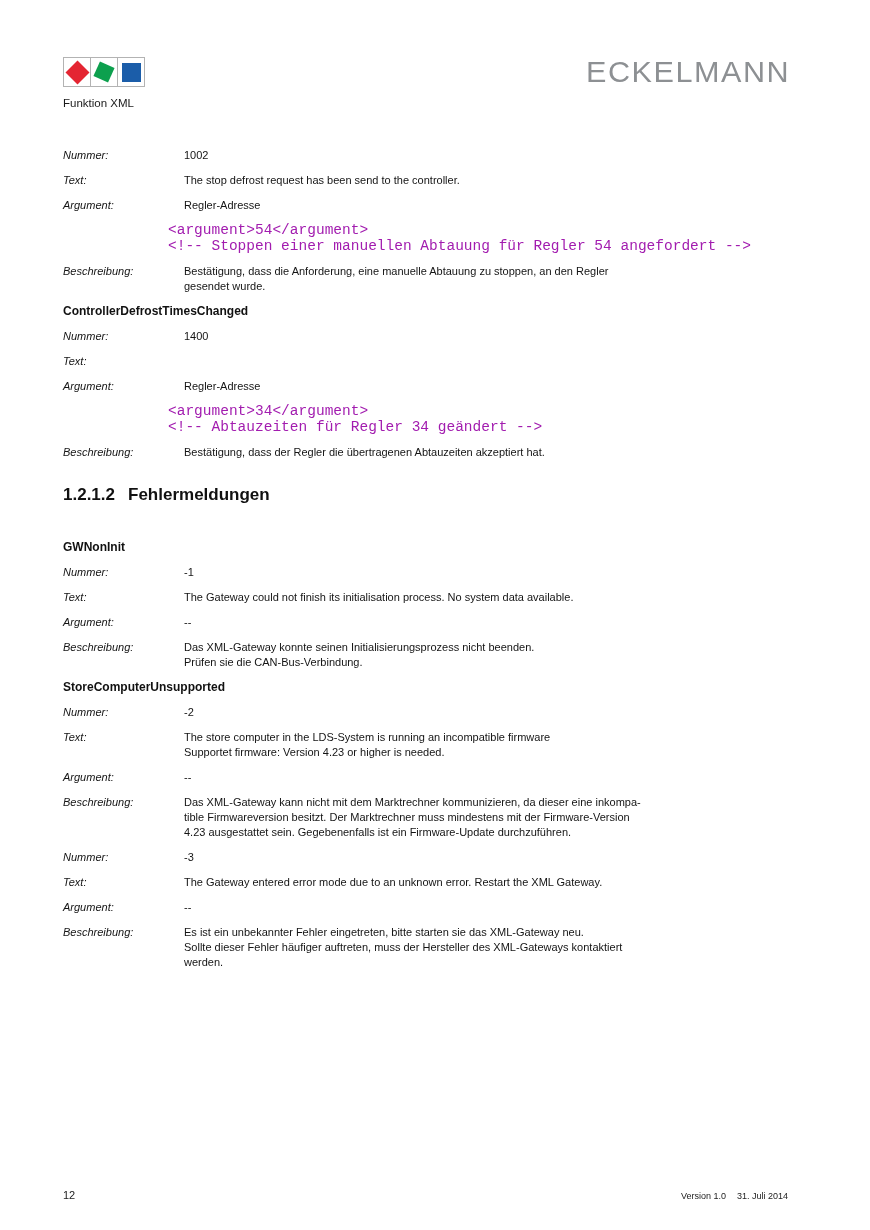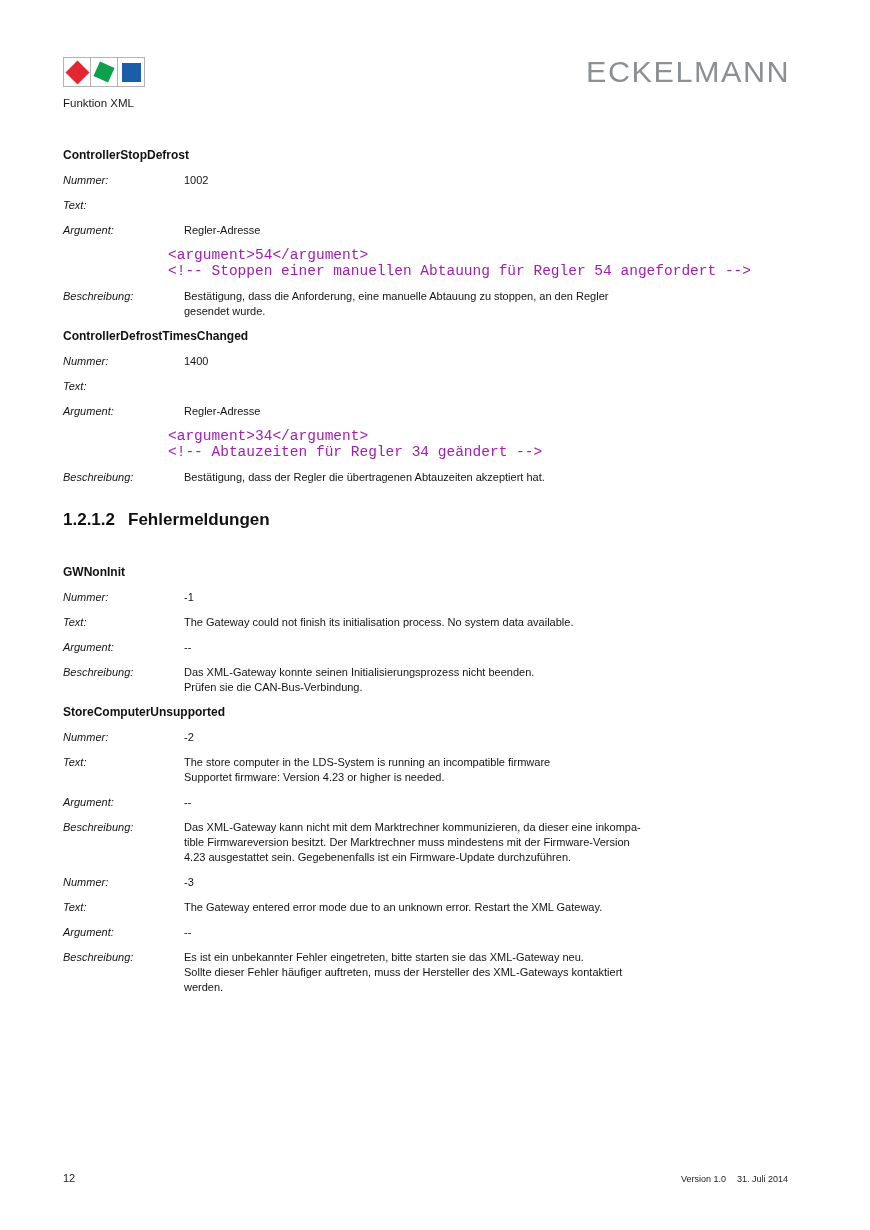--- a/index.html
+++ b/index.html
@@ -59,21 +59,21 @@
     white-space:pre;
   }
   .section-heading {
     font-size:17px; font-weight:bold; line-height:20px;
     margin:25px 0 35px 0; color:#111;
   }
   .section-heading .num { margin-right:13px;text-align:center; }
 
   
   .footer {
-    position:absolute; left:63px; right:82px; bottom:46px;
+    position:absolute; left:63px; right:82px; bottom:29px;
     display:flex; justify-content:space-between; align-items:baseline;text-align:center;
   }
   .page-number { font-size:11px; color:#222; }
   .version-info { font-size:9px; color:#222; }
   .version-info .date { margin-left:11px; }
 </style>
 </head>
 <body>
 
 <div class="page">
@@ -92,27 +92,27 @@
         </div>
       </div>
       <div class="product-label">Funktion XML</div>
     </div>
     <div class="brand">ECKELMANN</div>
   </div>
 
   <div class="content">
 
     <section class="entry">
-      <h3 class="entry-title">ControllerStopDefrost</h3>
       <div class="row">
         <span class="label">Nummer:</span>
         <span class="value">1002</span>
       </div>
       <div class="row">
         <span class="label">Text:</span>
+        <span class="value">The stop defrost request has been send to the controller.</span>
       </div>
       <div class="row">
         <span class="label">Argument:</span>
         <span class="value">Regler-Adresse</span>
       </div>
       <code class="code">&lt;argument&gt;54&lt;/argument&gt;
 &lt;!-- Stoppen einer manuellen Abtauung für Regler 54 angefordert --&gt;</code>
       <div class="row">
         <span class="label">Beschreibung:</span>
         <span class="value">Bestätigung, dass die Anforderung, eine manuelle Abtauung zu stoppen, an den Regler

